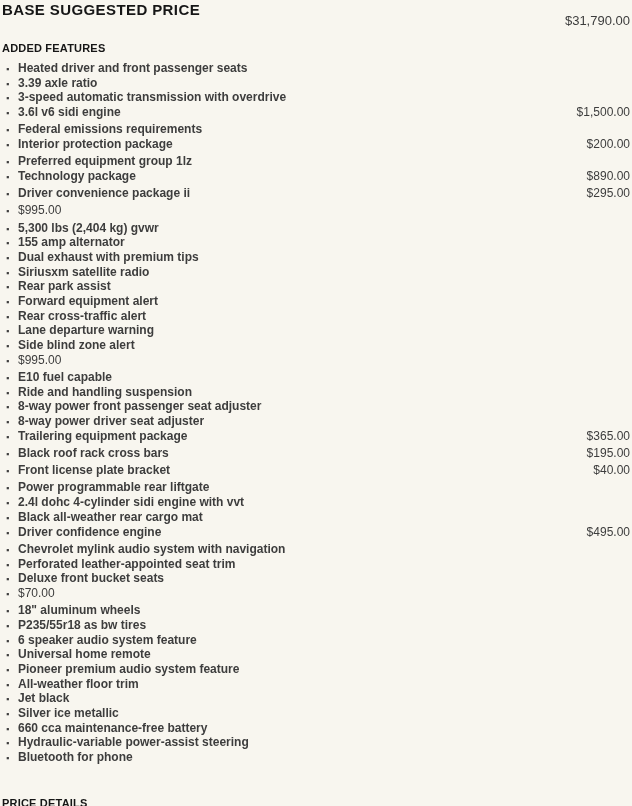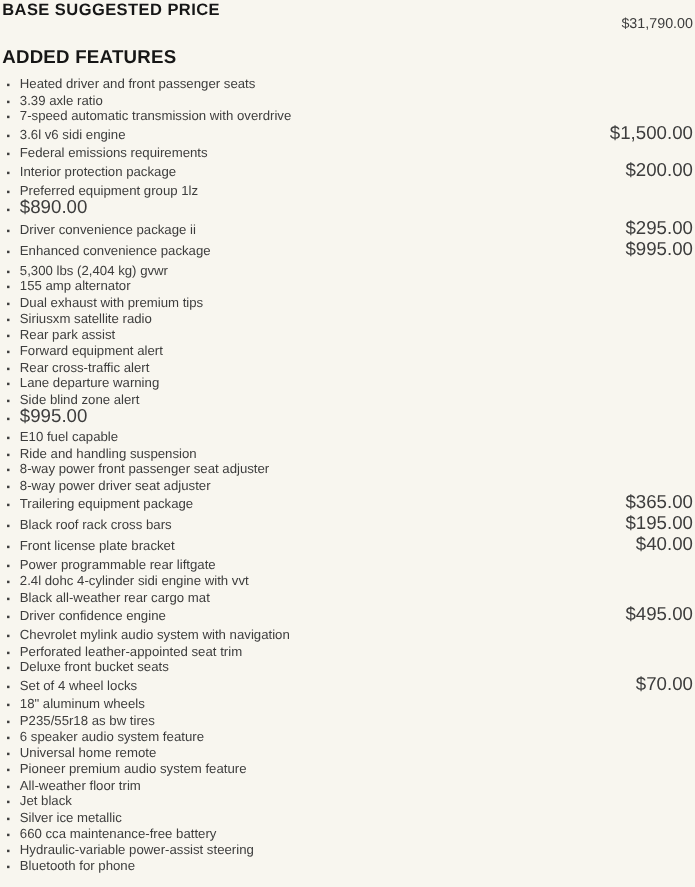--- a/index.html
+++ b/index.html
@@ -29,21 +29,21 @@
     font-weight: bold;
     color: #161616;
     letter-spacing: 0.4px;
   }
   .base-price-value {
     font-size: 13px;
     color: #3d3d3d;
     padding-top: 12px;
   }
   .section-heading {
-    font-size: 17px;
+    font-size: 11px;
     font-weight: bold;
     color: #161616;
     letter-spacing: 0.2px;
     margin-top: 14px;
     margin-bottom: 8px;
   }
   .features-list {
     margin: 0;
     padding: 0;
   }
@@ -60,25 +60,26 @@
   .bullet {
     width: 12px;
     flex: 0 0 12px;
     text-align: left;
     font-size: 9px;
     padding-left: 4px;
     color: #3d3d3d;
   }
   .feature-label {
     flex: 1 1 auto;
+    font-weight: bold;
   }
   .feature-price {
     flex: 0 0 auto;
     text-align: right;
-    font-size: 17px;
+    font-size: 12px;
   }
   .price-details-heading {
     margin-top: 31px;
     margin-bottom: 2px;
   }
 </style>
 </head>
 <body>
 
 <div class="sheet">
@@ -99,21 +100,21 @@
       </div>
 
       <div class="feature-row">
         <span class="bullet">▪</span>
         <span class="feature-label">3.39 axle ratio</span>
         <span class="feature-price"></span>
       </div>
 
       <div class="feature-row">
         <span class="bullet">▪</span>
-        <span class="feature-label">7-speed automatic transmission with overdrive</span>
+        <span class="feature-label">3-speed automatic transmission with overdrive</span>
         <span class="feature-price"></span>
       </div>
 
       <div class="feature-row priced">
         <span class="bullet">▪</span>
         <span class="feature-label">3.6l v6 sidi engine</span>
         <span class="feature-price">$1,500.00</span>
       </div>
 
       <div class="feature-row">
@@ -129,32 +130,32 @@
       </div>
 
       <div class="feature-row">
         <span class="bullet">▪</span>
         <span class="feature-label">Preferred equipment group 1lz</span>
         <span class="feature-price"></span>
       </div>
 
       <div class="feature-row priced">
         <span class="bullet">▪</span>
+        <span class="feature-label">Technology package</span>
         <span class="feature-price">$890.00</span>
       </div>
 
       <div class="feature-row priced">
         <span class="bullet">▪</span>
         <span class="feature-label">Driver convenience package ii</span>
         <span class="feature-price">$295.00</span>
       </div>
 
       <div class="feature-row priced">
         <span class="bullet">▪</span>
-        <span class="feature-label">Enhanced convenience package</span>
         <span class="feature-price">$995.00</span>
       </div>
 
       <div class="feature-row">
         <span class="bullet">▪</span>
         <span class="feature-label">5,300 lbs (2,404 kg) gvwr</span>
         <span class="feature-price"></span>
       </div>
 
       <div class="feature-row">
@@ -289,21 +290,20 @@
       </div>
 
       <div class="feature-row">
         <span class="bullet">▪</span>
         <span class="feature-label">Deluxe front bucket seats</span>
         <span class="feature-price"></span>
       </div>
 
       <div class="feature-row priced">
         <span class="bullet">▪</span>
-        <span class="feature-label">Set of 4 wheel locks</span>
         <span class="feature-price">$70.00</span>
       </div>
 
       <div class="feature-row">
         <span class="bullet">▪</span>
         <span class="feature-label">18" aluminum wheels</span>
         <span class="feature-price"></span>
       </div>
 
       <div class="feature-row">

